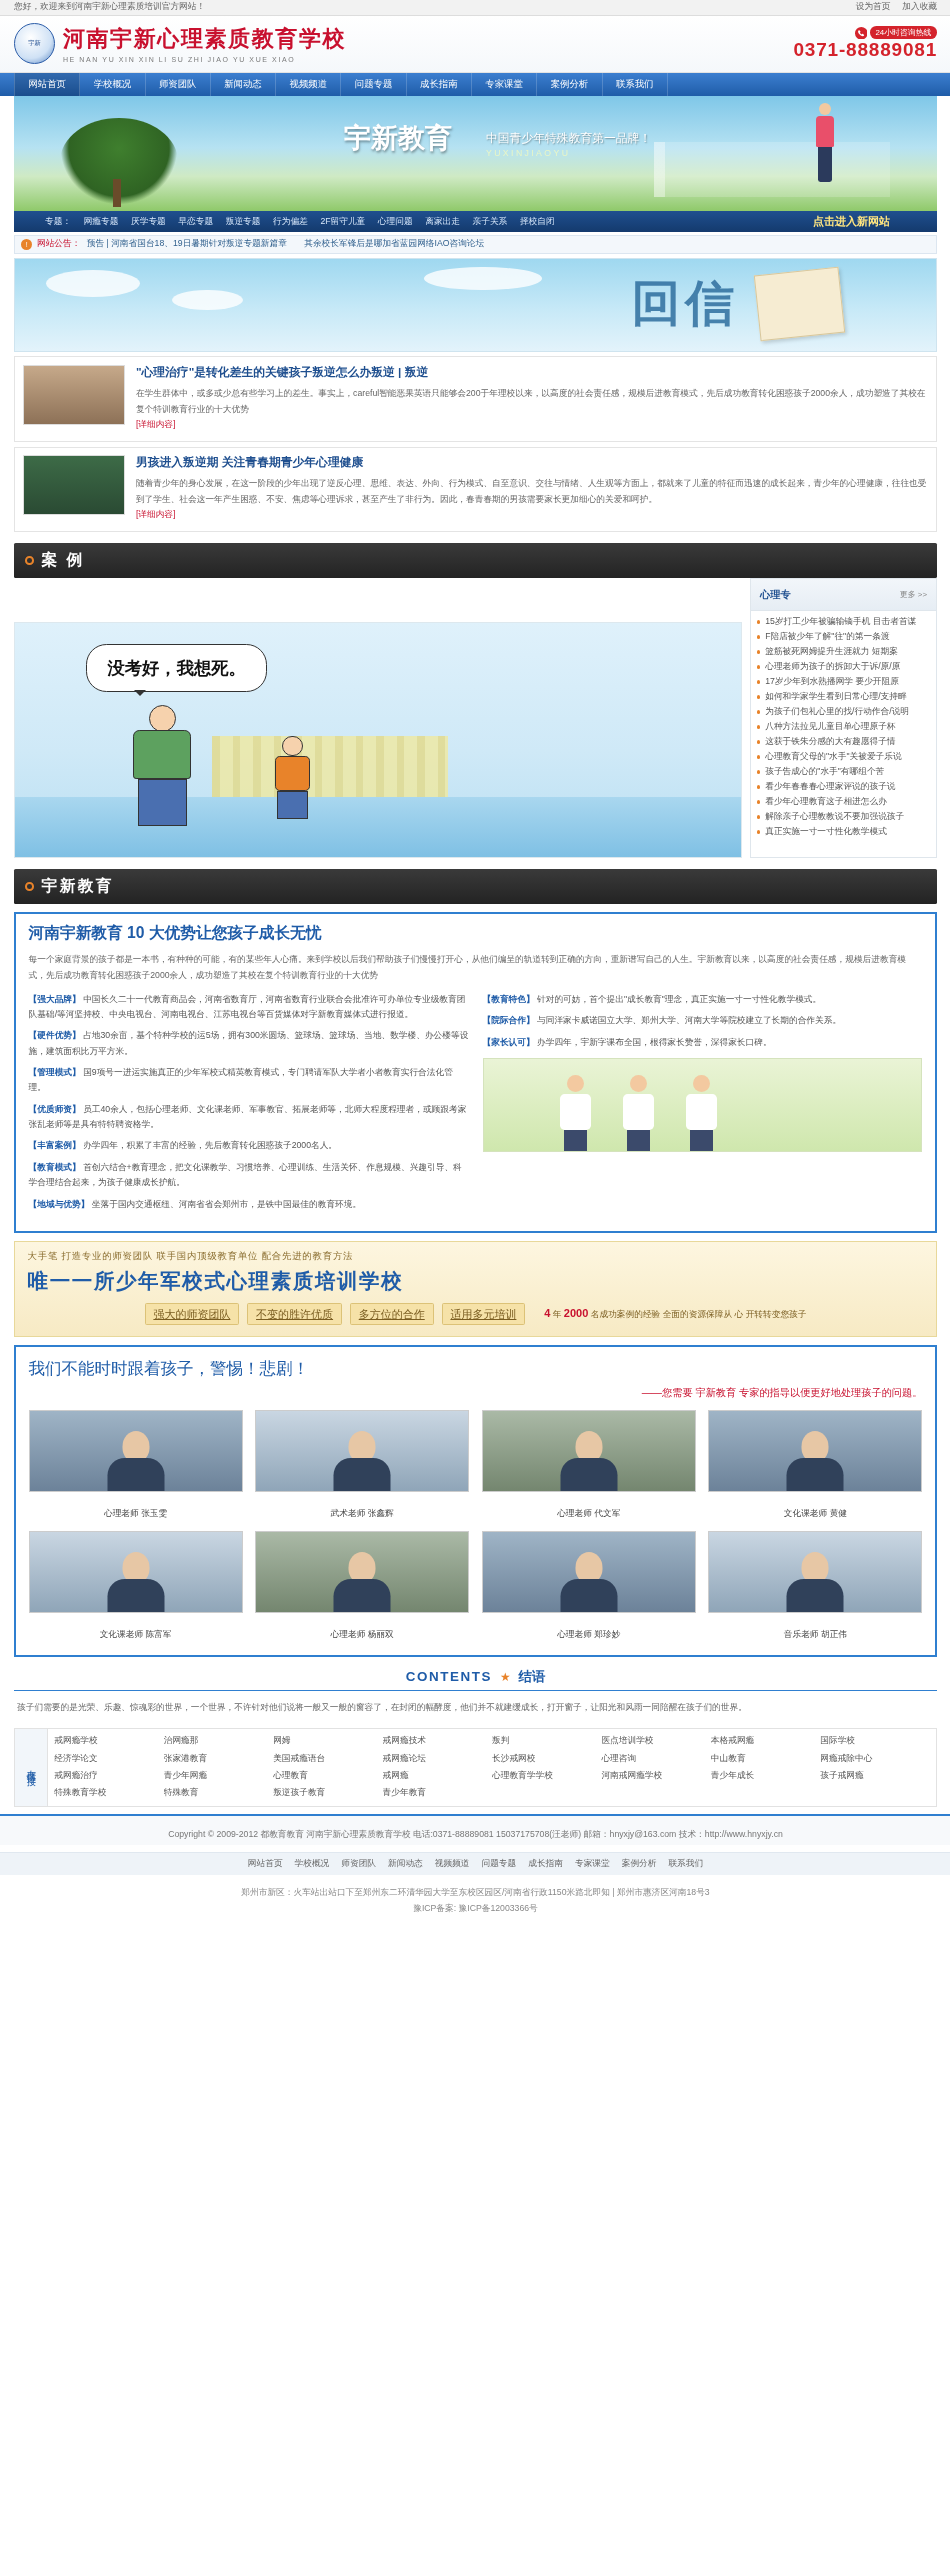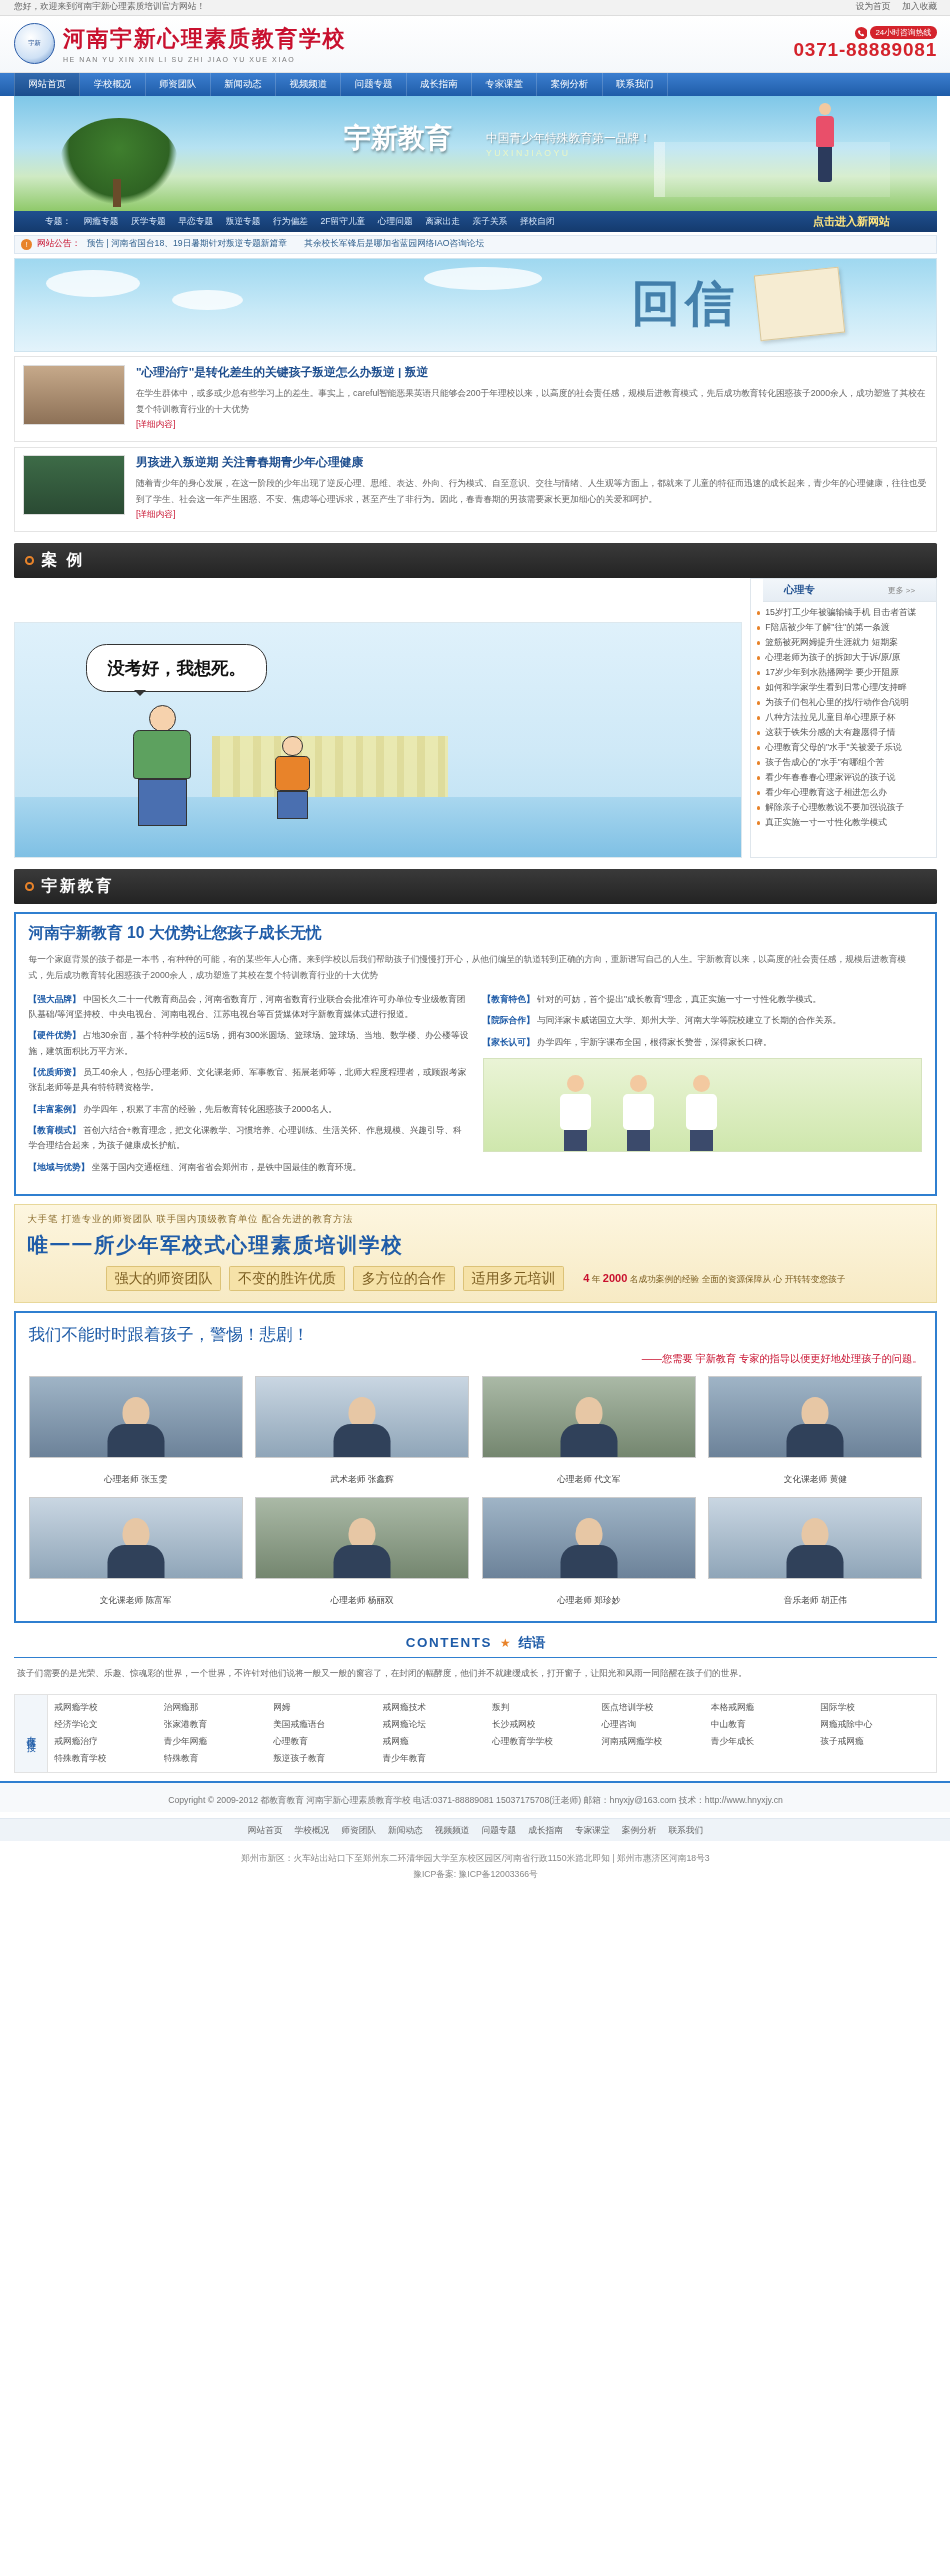--- a/index.html
+++ b/index.html
@@ -239,24 +239,24 @@
   .boy { position: absolute; left: 260px; bottom: 38px; }
   .boy .head { width: 20.5px; height: 20.5px; border-radius: 50%; background: #f6d2ad; border: 1.6px solid #333; margin: 0 auto; }
   .boy .shirt { width: 35px; height: 35px; background: #e8832a; border: 1.6px solid #333; border-radius: 4.7px; }
   .boy .pants { width: 31px; height: 28px; background: #4a6fb0; border: 1.6px solid #333; margin: 0 auto; }
 
   .case-right {
     width: 187px; flex: 0 0 187px;
     border: 0.8px solid #dfe6ec; background: #fff;
   }
   .case-right .hd {
-    height: 23px; background: linear-gradient(#f2f6fa,#e6edf4);
+    height: 32px; background: linear-gradient(#f2f6fa,#e6edf4);
     border-bottom: 0.8px solid #dfe6ec;
-    display: flex; align-items: center; padding: 0 21px;
-    font-size: 10.2px; color: #1f4f8f; font-weight: bold; margin-left: 12px;
+    display: flex; align-items: center; padding: 0 9px;
+    font-size: 10.2px; color: #1f4f8f; font-weight: bold;
   }
   .case-right .hd .more { margin-left: auto; font-size: 7.9px; color: #888; font-weight: normal; }
   .case-right ul { list-style: none; padding: 3.1px 6.3px; }
   .case-right li {
     font-size: 8.7px; color: #555; line-height: 15px;
     padding-left: 7.9px; position: relative;
     white-space: nowrap; overflow: hidden; text-overflow: ellipsis;
   }
   .case-right li:before {
     content: ""; position: absolute; left: 0; top: 6.3px;
@@ -298,21 +298,21 @@
     padding: 7.9px 12.6px 11px;
     text-align: left;
   }
   .yellowband .small { font-size: 9.4px; color: #8a6d2f; letter-spacing: 0.8px; }
   .yellowband .big {
     font-size: 20.5px; font-weight: bold; color: #1f5ca8; margin: 4.7px 0 7.9px; letter-spacing: 1.6px;
   }
   .yb-tags { display: flex; justify-content: center; gap: 7.9px; align-items: center; flex-wrap: wrap; }
   .yb-tags .tag {
     background: #f6e2a8; border: 0.8px solid #dcc277; color: #7a5d20;
-    font-size: 14px; padding: 2.4px 7.9px; border-radius: 1.6px;
+    font-size: 11px; padding: 2.4px 7.9px; border-radius: 1.6px; text-decoration: underline;
   }
   .yb-stats { font-size: 8.7px; color: #7a5d20; margin-left: 11px; }
   .yb-stats b { color: #c8102e; font-size: 11px; }
 
   
   .teachers {
     margin: 7.9px 14px 0;
     border: 2.4px solid #2f7fd0;
     background: #fff;
     padding: 11px 12.6px 14px;
@@ -545,20 +545,24 @@
     <div class="intro">每一个家庭背景的孩子都是一本书，有种种的可能，有的某些年人心痛。来到学校以后我们帮助孩子们慢慢打开心，从他们编呈的轨道转到正确的方向，重新谱写自己的人生。宇新教育以来，以高度的社会责任感，规模后进教育模式，先后成功教育转化困惑孩子2000余人，成功塑造了其校在复个特训教育行业的十大优势</div>
     <div class="adv-cols">
       <div class="adv-col">
         <div class="adv-item">
           <b>【强大品牌】</b>
           <span>中国长久二十一代教育商品会，河南省数育厅，河南省数育行业联合会批准许可办单位专业级教育团队基础/等河坚持校、中央电视台、河南电视台、江苏电视台等百货媒体对字新教育媒体式进行报道。</span>
         </div>
         <div class="adv-item">
           <b>【硬件优势】</b>
           <span>占地30余亩，基个特种学校的运5场，拥有300米圆场、篮球场、篮球场、当地、数学楼、办公楼等设施，建筑面积比万平方米。</span>
+        </div>
+        <div class="adv-item">
+          <b>【管理模式】</b>
+          <span>国9项号一进运实施真正的少年军校式精英教育模式，专门聘请军队大学者小者教育实行合法化管理。</span>
         </div>
         <div class="adv-item">
           <b>【优质师资】</b>
           <span>员工40余人，包括心理老师、文化课老师、军事教官、拓展老师等，北师大程度程理者，或顾跟考家张乱老师等是具有特特聘资格学。</span>
         </div>
         <div class="adv-item">
           <b>【丰富案例】</b>
           <span>办学四年，积累了丰富的经验，先后教育转化困惑孩子2000名人。</span>
         </div>
         <div class="adv-item">

